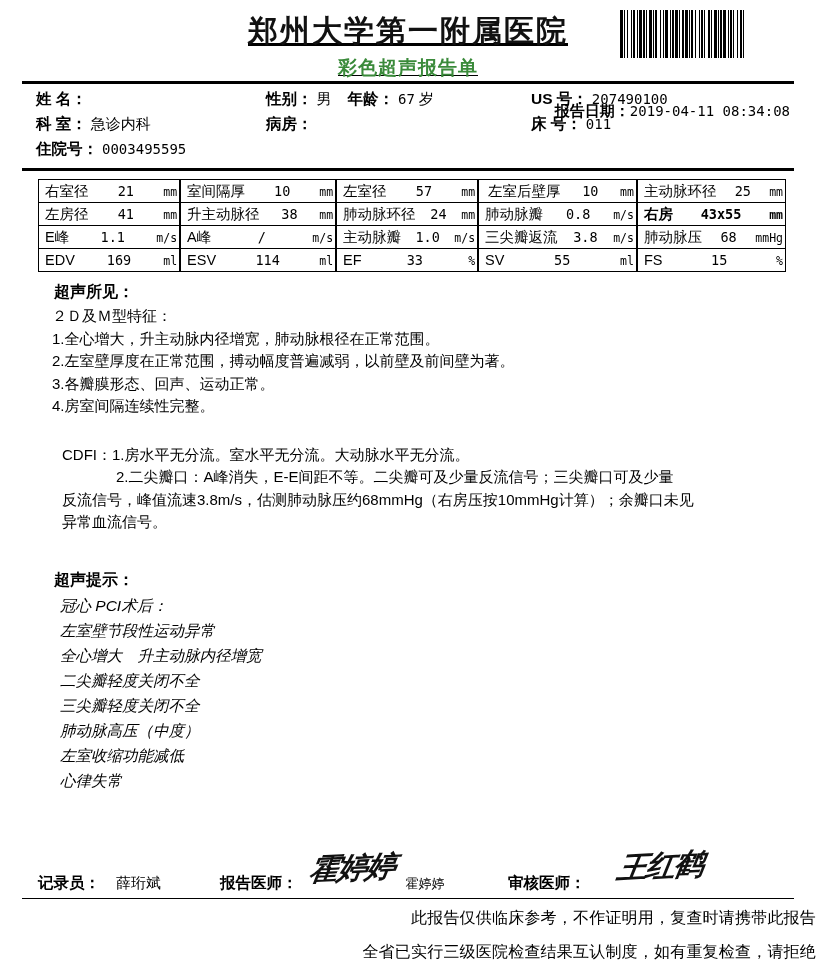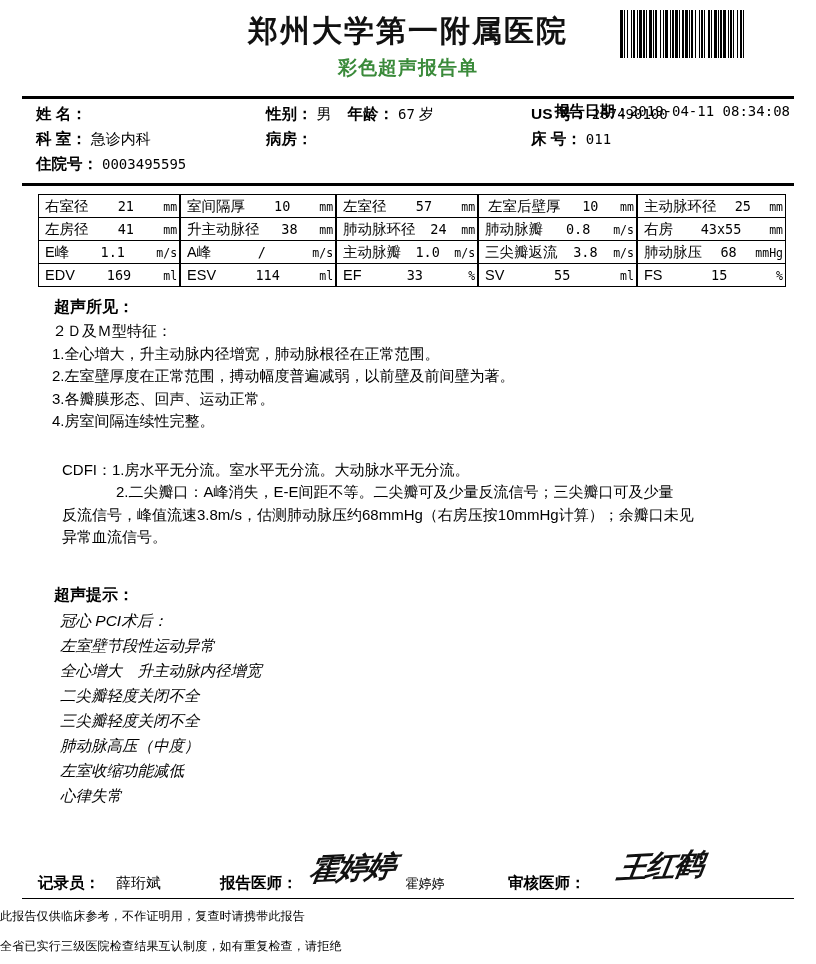--- a/index.html
+++ b/index.html
@@ -19,21 +19,22 @@
   .page {
     position: relative;
     width: 816px;
     height: 964px;
     box-sizing: border-box;
   }
 
   
   .header {
     position: relative;
-    height: 96px;
+    height: 81px;
+    text-decoration: underline;
   }
   .hospital-title {
     text-align: center;
     font-family: "DejaVu Serif", "Liberation Serif", serif;
     font-size: 30px;
     font-weight: bold;
     letter-spacing: 2px;
     padding-top: 14px;
     line-height: 1.1;
     color: #111;
@@ -231,22 +232,22 @@
     letter-spacing: -2px;
     transform: skewX(-12deg) rotate(-3deg);
     color: #111;
     white-space: nowrap;
   }
   .footer-rule {
     border-top: 1.5px solid #000;
     margin: 0 22px;
   }
   .note {
-    text-align: left;
-    font-size: 12px;
+    text-align: right;
+    font-size: 16px;
     padding-top: 9px;
     letter-spacing: 0.2px;
   }
   .note.second { padding-top: 13px; }
 </style>
 </head>
 <body>
 
 <div class="page">
 
@@ -447,21 +448,21 @@
               <span class="unit">mm</span>
             </div>
           </td>
           <td class="grp" style="width: 21%;">
             <div class="cell">
               <span class="name">肺动脉瓣</span>
               <span class="num">0.8</span>
               <span class="unit">m/s</span>
             </div>
           </td>
-          <td style="width: 20%;">
+          <td style="width: 20%; font-weight: bold;">
             <div class="cell">
               <span class="name">右房</span>
               <span class="num">43x55</span>
               <span class="unit">mm</span>
             </div>
           </td>
         </tr>
         <tr>
           <td class="grp" style="width: 19%;">
             <div class="cell">

